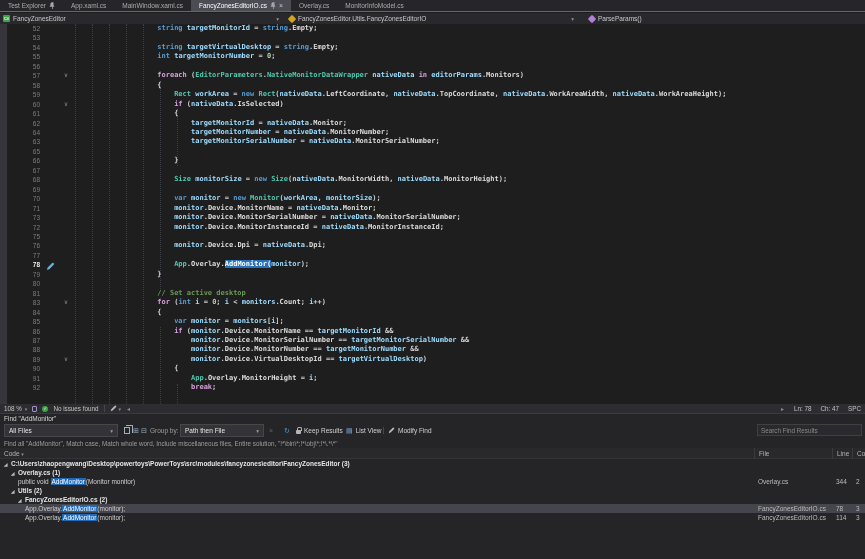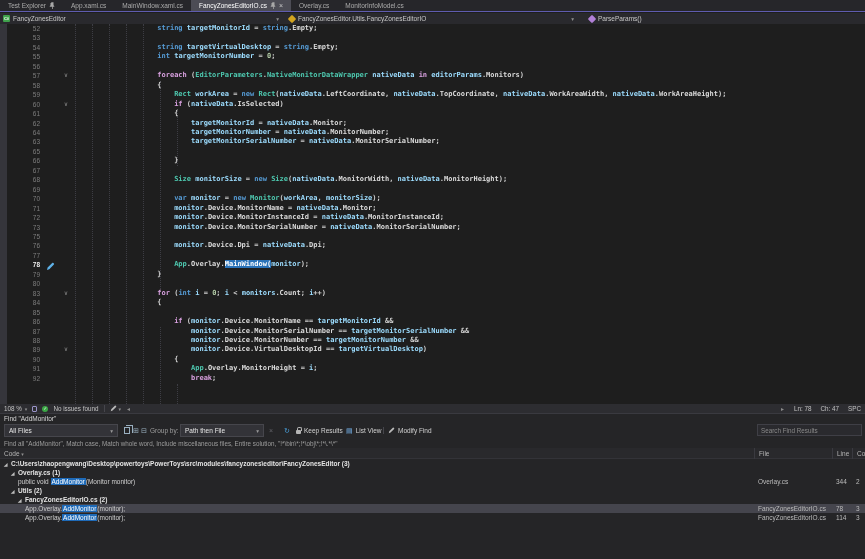--- a/index.html
+++ b/index.html
@@ -273,30 +273,30 @@
           <span class="fold"></span>
           <span class="code">                        <span class="tk-k">var</span><span class="tk-p"> </span><span class="tk-v">monitor</span><span class="tk-p"> = </span><span class="tk-k">new</span><span class="tk-p"> </span><span class="tk-t">Monitor</span><span class="tk-p">(</span><span class="tk-v">workArea</span><span class="tk-p">, </span><span class="tk-v">monitorSize</span><span class="tk-p">);</span></span>
         </div>
         <div class="cl">
           <span class="ln">71</span>
           <span class="mic"></span>
           <span class="fold"></span>
           <span class="code">                        <span class="tk-v">monitor</span><span class="tk-p">.</span><span class="tk-m">Device</span><span class="tk-p">.</span><span class="tk-m">MonitorName</span><span class="tk-p"> = </span><span class="tk-v">nativeData</span><span class="tk-p">.</span><span class="tk-m">Monitor</span><span class="tk-p">;</span></span>
         </div>
         <div class="cl">
+          <span class="ln">73</span>
+          <span class="mic"></span>
+          <span class="fold"></span>
+          <span class="code">                        <span class="tk-v">monitor</span><span class="tk-p">.</span><span class="tk-m">Device</span><span class="tk-p">.</span><span class="tk-m">MonitorSerialNumber</span><span class="tk-p"> = </span><span class="tk-v">nativeData</span><span class="tk-p">.</span><span class="tk-m">MonitorSerialNumber</span><span class="tk-p">;</span></span>
+        </div>
+        <div class="cl">
           <span class="ln">72</span>
           <span class="mic"></span>
           <span class="fold"></span>
           <span class="code">                        <span class="tk-v">monitor</span><span class="tk-p">.</span><span class="tk-m">Device</span><span class="tk-p">.</span><span class="tk-m">MonitorInstanceId</span><span class="tk-p"> = </span><span class="tk-v">nativeData</span><span class="tk-p">.</span><span class="tk-m">MonitorInstanceId</span><span class="tk-p">;</span></span>
-        </div>
-        <div class="cl">
-          <span class="ln">73</span>
-          <span class="mic"></span>
-          <span class="fold"></span>
-          <span class="code">                        <span class="tk-v">monitor</span><span class="tk-p">.</span><span class="tk-m">Device</span><span class="tk-p">.</span><span class="tk-m">MonitorSerialNumber</span><span class="tk-p"> = </span><span class="tk-v">nativeData</span><span class="tk-p">.</span><span class="tk-m">MonitorSerialNumber</span><span class="tk-p">;</span></span>
         </div>
         <div class="cl">
           <span class="ln">75</span>
           <span class="mic"></span>
           <span class="fold"></span>
         </div>
         <div class="cl">
           <span class="ln">76</span>
           <span class="mic"></span>
           <span class="fold"></span>
@@ -307,50 +307,57 @@
           <span class="mic"></span>
           <span class="fold"></span>
           <span class="code"></span>
         </div>
         <div class="cl">
           <span class="ln cur">78</span>
           <span class="mic"><svg width="9" height="9" viewBox="0 0 9 9">
               <path d="M1 8l.6-2.4L6.2.9c.3-.3.8-.3 1.1 0l.6.6c.3.3.3.8 0 1.1L3.3 7.2 1 8z" fill="#5fb2e8"></path>
             </svg></span>
           <span class="fold"></span>
-          <span class="code">                        <span class="tk-t">App</span><span class="tk-p">.</span><span class="tk-m">Overlay</span><span class="tk-p">.</span><span class="tk-sel">MainWindow(</span><span class="tk-v">monitor</span><span class="tk-p">);</span></span>
+          <span class="code">                        <span class="tk-t">App</span><span class="tk-p">.</span><span class="tk-m">Overlay</span><span class="tk-p">.</span><span class="tk-sel">AddMonitor(</span><span class="tk-v">monitor</span><span class="tk-p">);</span></span>
         </div>
         <div class="cl">
           <span class="ln">79</span>
           <span class="mic"></span>
           <span class="fold"></span>
           <span class="code">                    <span class="tk-p">}</span></span>
         </div>
         <div class="cl">
           <span class="ln">80</span>
           <span class="mic"></span>
           <span class="fold"></span>
           <span class="code"></span>
+        </div>
+        <div class="cl">
+          <span class="ln">81</span>
+          <span class="mic"></span>
+          <span class="fold"></span>
+          <span class="code">                    <span class="tk-cm">// Set active desktop</span></span>
         </div>
         <div class="cl">
           <span class="ln">83</span>
           <span class="mic"></span>
           <span class="fold">∨</span>
           <span class="code">                    <span class="tk-c">for</span><span class="tk-p"> (</span><span class="tk-k">int</span><span class="tk-p"> </span><span class="tk-v">i</span><span class="tk-p"> = </span><span class="tk-d">0</span><span class="tk-p">; </span><span class="tk-v">i</span><span class="tk-p"> &lt; </span><span class="tk-v">monitors</span><span class="tk-p">.</span><span class="tk-m">Count</span><span class="tk-p">; </span><span class="tk-v">i</span><span class="tk-p">++)</span></span>
         </div>
         <div class="cl">
           <span class="ln">84</span>
           <span class="mic"></span>
           <span class="fold"></span>
           <span class="code">                    <span class="tk-p">{</span></span>
         </div>
         <div class="cl">
           <span class="ln">85</span>
           <span class="mic"></span>
           <span class="fold"></span>
+          <span class="code">                        <span class="tk-k">var</span><span class="tk-p"> </span><span class="tk-v">monitor</span><span class="tk-p"> = </span><span class="tk-v">monitors</span><span class="tk-p">[</span><span class="tk-v">i</span><span class="tk-p">];</span></span>
         </div>
         <div class="cl">
           <span class="ln">86</span>
           <span class="mic"></span>
           <span class="fold"></span>
           <span class="code">                        <span class="tk-c">if</span><span class="tk-p"> (</span><span class="tk-v">monitor</span><span class="tk-p">.</span><span class="tk-m">Device</span><span class="tk-p">.</span><span class="tk-m">MonitorName</span><span class="tk-p"> == </span><span class="tk-v">targetMonitorId</span><span class="tk-p"> &amp;&amp;</span></span>
         </div>
         <div class="cl">
           <span class="ln">87</span>
           <span class="mic"></span>

